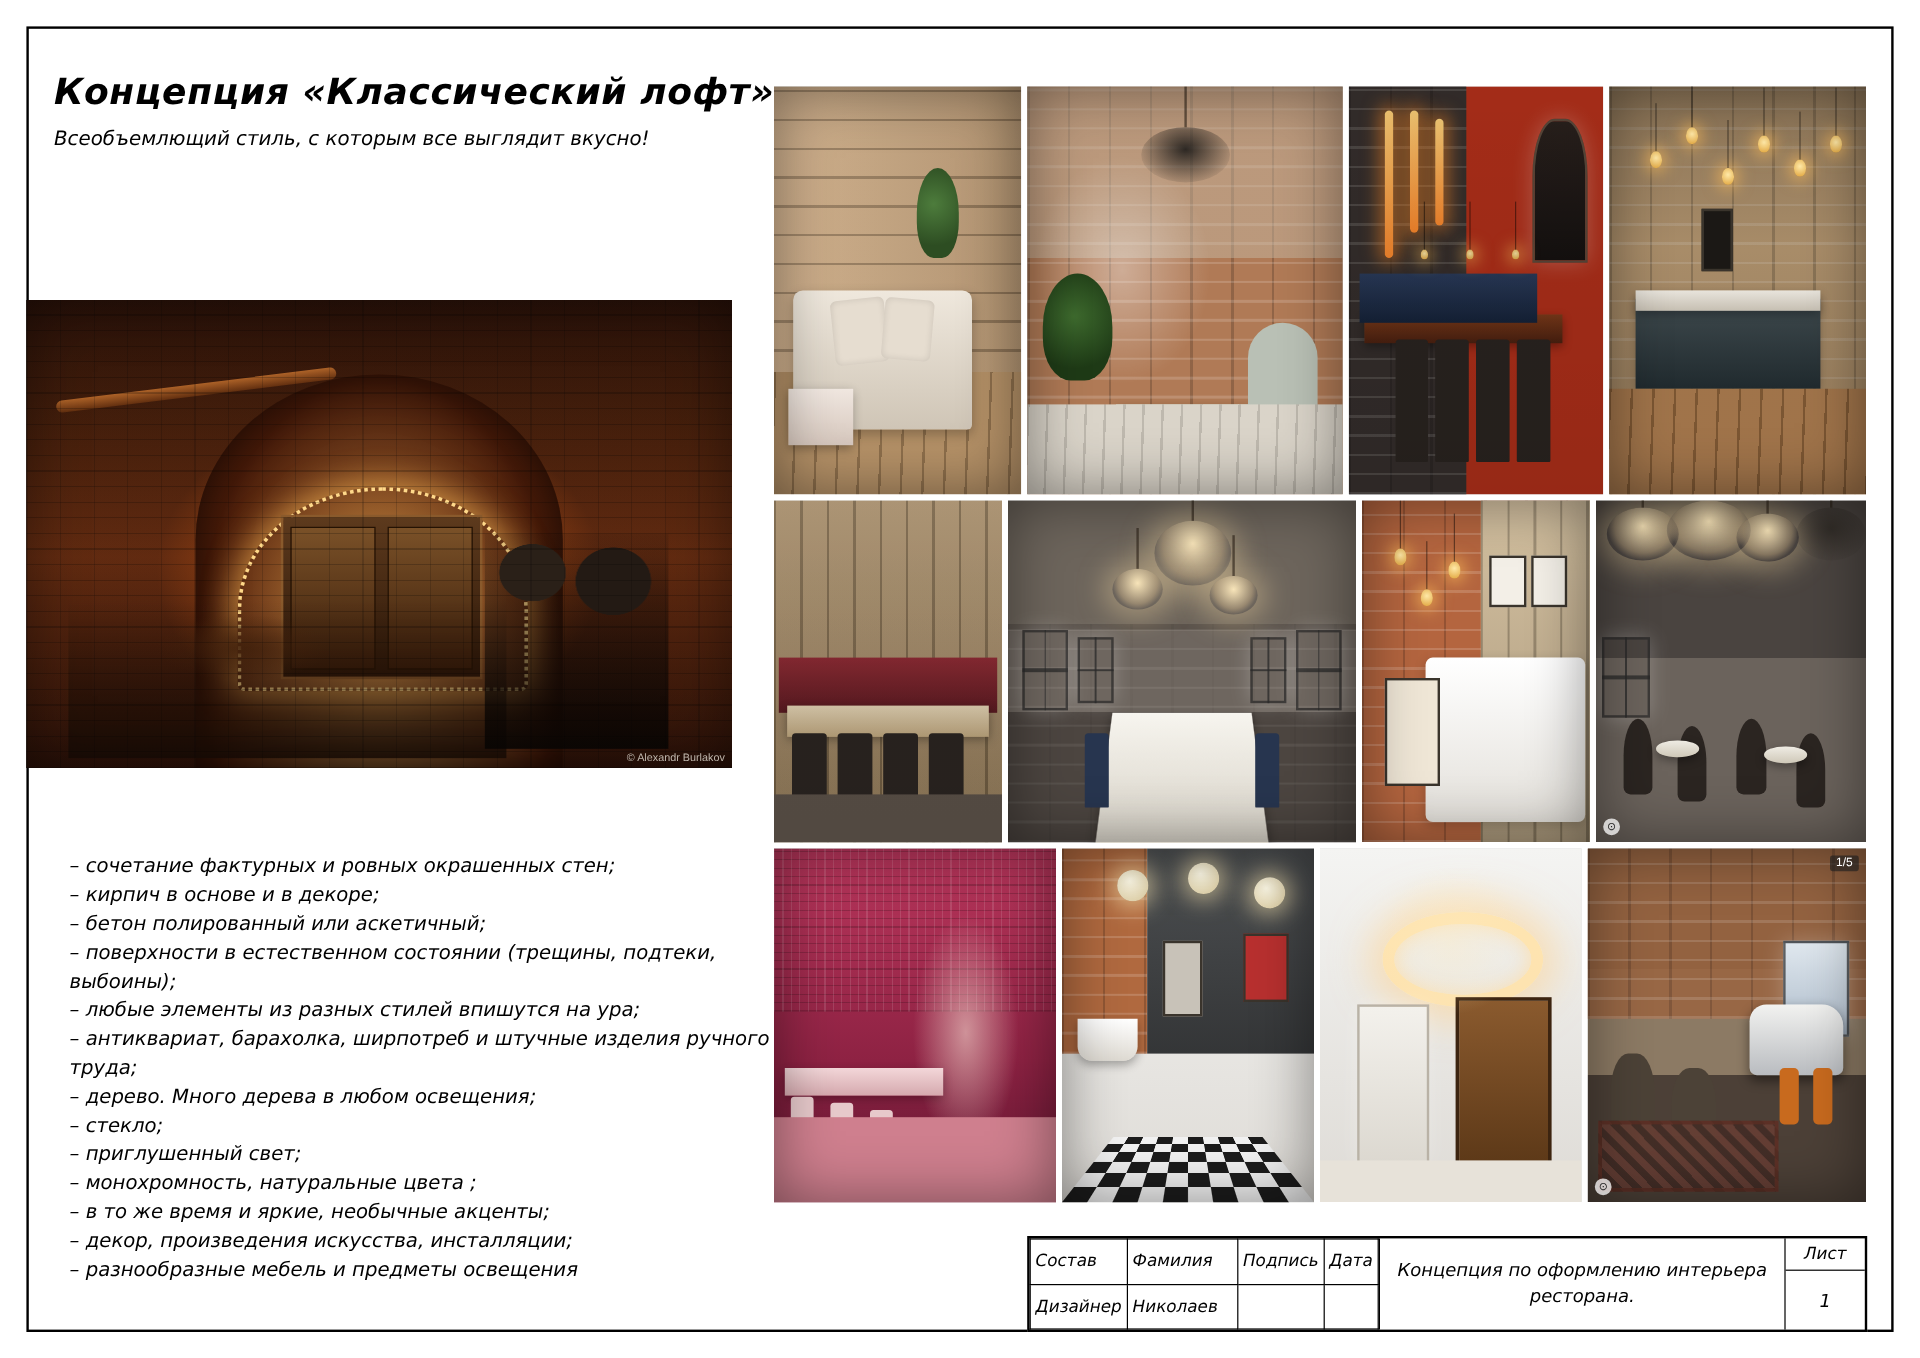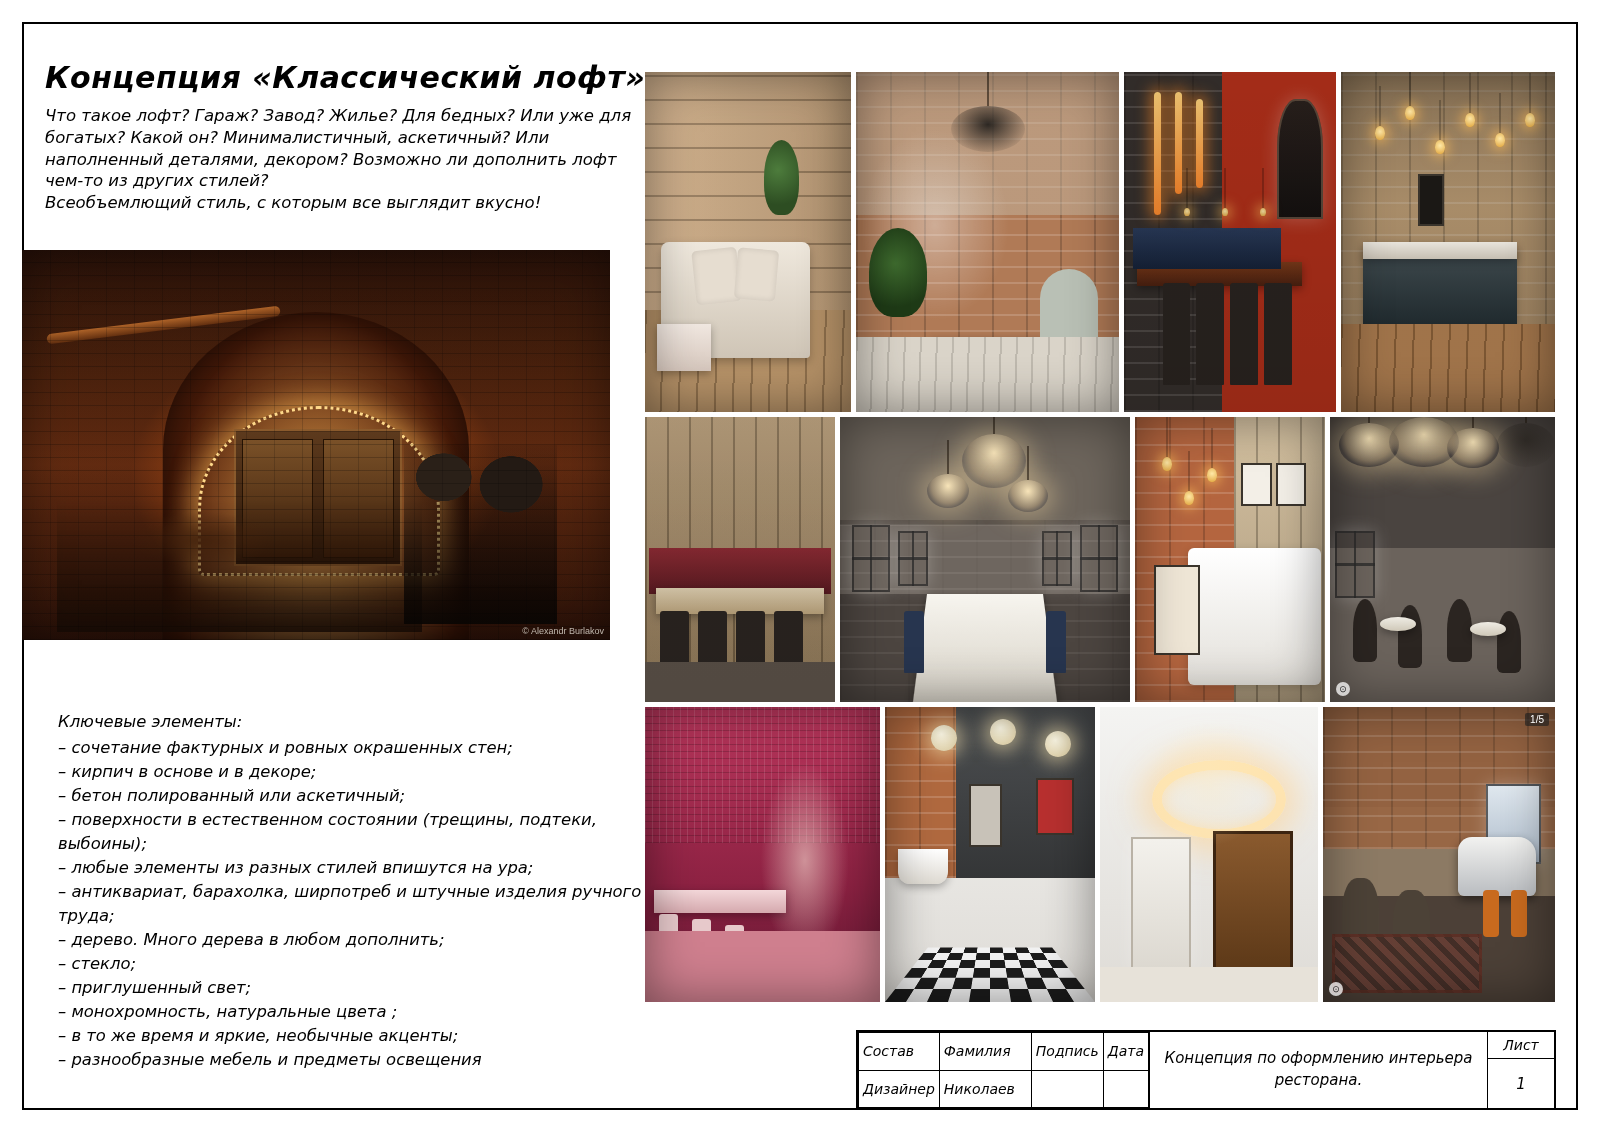--- a/index.html
+++ b/index.html
@@ -471,53 +471,52 @@
 </style>
 </head>
 <body>
 
 <div class="sheet">
   <div class="frame"></div>
 
   <div class="left-col">
     <div class="title">Концепция «Классический лофт»</div>
     <div class="intro">
-      <p>Что такое лофт? Гараж? Завод? Жилье? Для бедных? Или уже для богатых? Какой он? Минималистичный, аскетичный? Или наполненный деталями, декором? Возможно ли дополнить лофт чем-то из других стилей?</p>
       <p>Всеобъемлющий стиль, с которым все выглядит вкусно!</p>
     </div>
   </div>
 
   <div class="hero">
     <div class="ph">
       <div class="hero-bg"></div>
       <div class="hero-vault"></div>
       <div class="hero-lights"></div>
       <div class="hero-door"></div>
       <div class="hero-pipe"></div>
       <div class="hero-tables"></div>
       <div class="hero-figs"></div>
       <div class="hero-brick"></div>
       <div class="vignette"></div>
     </div>
     <div class="hero-credit">© Alexandr Burlakov</div>
   </div>
 
   <div class="keys">
-    <div class="kh">Ключевые элементы:</div>
     <div class="ki">– сочетание фактурных и ровных окрашенных стен;</div>
     <div class="ki">– кирпич в основе и в декоре;</div>
     <div class="ki">– бетон полированный или аскетичный;</div>
     <div class="ki">– поверхности в естественном состоянии (трещины, подтеки, выбоины);</div>
     <div class="ki">– любые элементы из разных стилей впишутся на ура;</div>
     <div class="ki">– антиквариат, барахолка, ширпотреб и штучные изделия ручного труда;</div>
-    <div class="ki">– дерево. Много дерева в любом дополнить;</div>
+    <div class="ki">– дерево. Много дерева в любом освещения;</div>
     <div class="ki">– стекло;</div>
     <div class="ki">– приглушенный свет;</div>
     <div class="ki">– монохромность, натуральные цвета ;</div>
     <div class="ki">– в то же время и яркие, необычные акценты;</div>
+    <div class="ki">– декор, произведения искусства, инсталляции;</div>
     <div class="ki">– разнообразные мебель и предметы освещения</div>
   </div>
 
   <div class="grid">
 
     <div class="row r1">
 
       <div class="cell" style="width:207px">
         <div class="planks" style="bottom:28%"></div>
         <div class="floor"></div>

